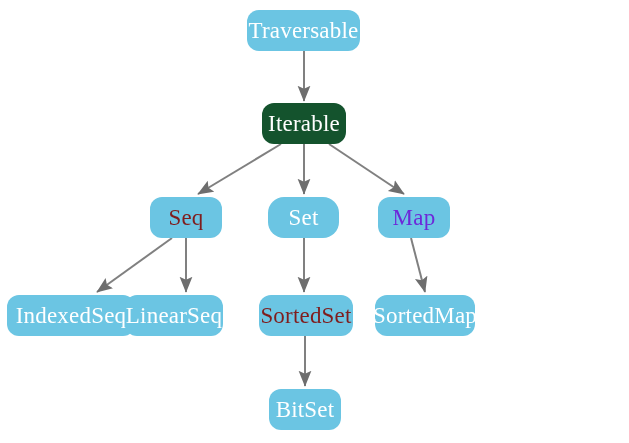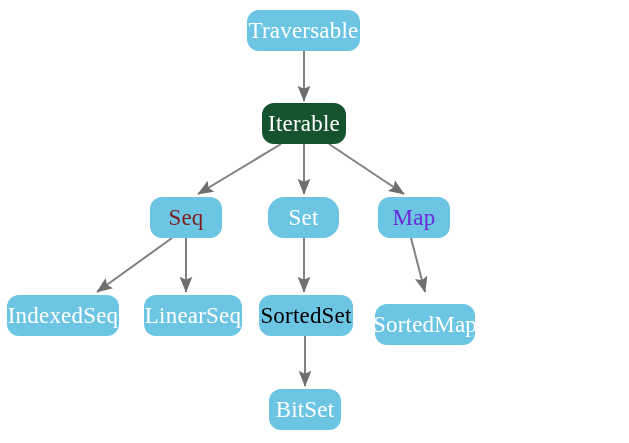--- a/index.html
+++ b/index.html
@@ -81,30 +81,30 @@
       </div>
       <div class="node" style="left: 150px; top: 197px; width: 72px; height: 41px; background: rgb(107, 197, 227); border-radius: 12px;">
         <span class="node-label" style="color: #7f1d1d;">Seq</span>
       </div>
       <div class="node" style="left: 268px; top: 197px; width: 71px; height: 41px; background: rgb(107, 197, 227); border-radius: 16px;">
         <span class="node-label" style="color: rgb(255, 255, 255);">Set</span>
       </div>
       <div class="node" style="left: 378px; top: 197px; width: 72px; height: 41px; background: rgb(107, 197, 227); border-radius: 12px;">
         <span class="node-label" style="color: #6d28d9;">Map</span>
       </div>
-      <div class="node" style="left: 7px; top: 295px; width: 112px; height: 41px; background: rgb(107, 197, 227); border-radius: 12px;">
+      <div class="node" style="left: 7px; top: 295px; width: 128px; height: 41px; background: rgb(107, 197, 227); border-radius: 12px;">
         <span class="node-label" style="color: rgb(255, 255, 255);">IndexedSeq</span>
       </div>
-      <div class="node" style="left: 144px; top: 295px; width: 98px; height: 41px; background: rgb(107, 197, 227); border-radius: 12px;">
+      <div class="node" style="left: 125px; top: 295px; width: 98px; height: 41px; background: rgb(107, 197, 227); border-radius: 12px;">
         <span class="node-label" style="color: rgb(255, 255, 255);">LinearSeq</span>
       </div>
       <div class="node" style="left: 259px; top: 295px; width: 94px; height: 41px; background: rgb(107, 197, 227); border-radius: 12px;">
-        <span class="node-label" style="color: #000000; text-align: center;">SortedSet</span>
+        <span class="node-label" style="color: #7f1d1d; text-align: center;">SortedSet</span>
       </div>
-      <div class="node" style="left: 375px; top: 304px; width: 100px; height: 41px; background: rgb(107, 197, 227); border-radius: 12px;">
+      <div class="node" style="left: 375px; top: 295px; width: 100px; height: 41px; background: rgb(107, 197, 227); border-radius: 12px;">
         <span class="node-label" style="color: rgb(255, 255, 255);">SortedMap</span>
       </div>
       <div class="node" style="left: 269px; top: 389px; width: 72px; height: 41px; background: rgb(107, 197, 227); border-radius: 12px;">
         <span class="node-label" style="color: rgb(255, 255, 255);">BitSet</span>
       </div>
     </div>
 
 </div>
 
 </body></html>

